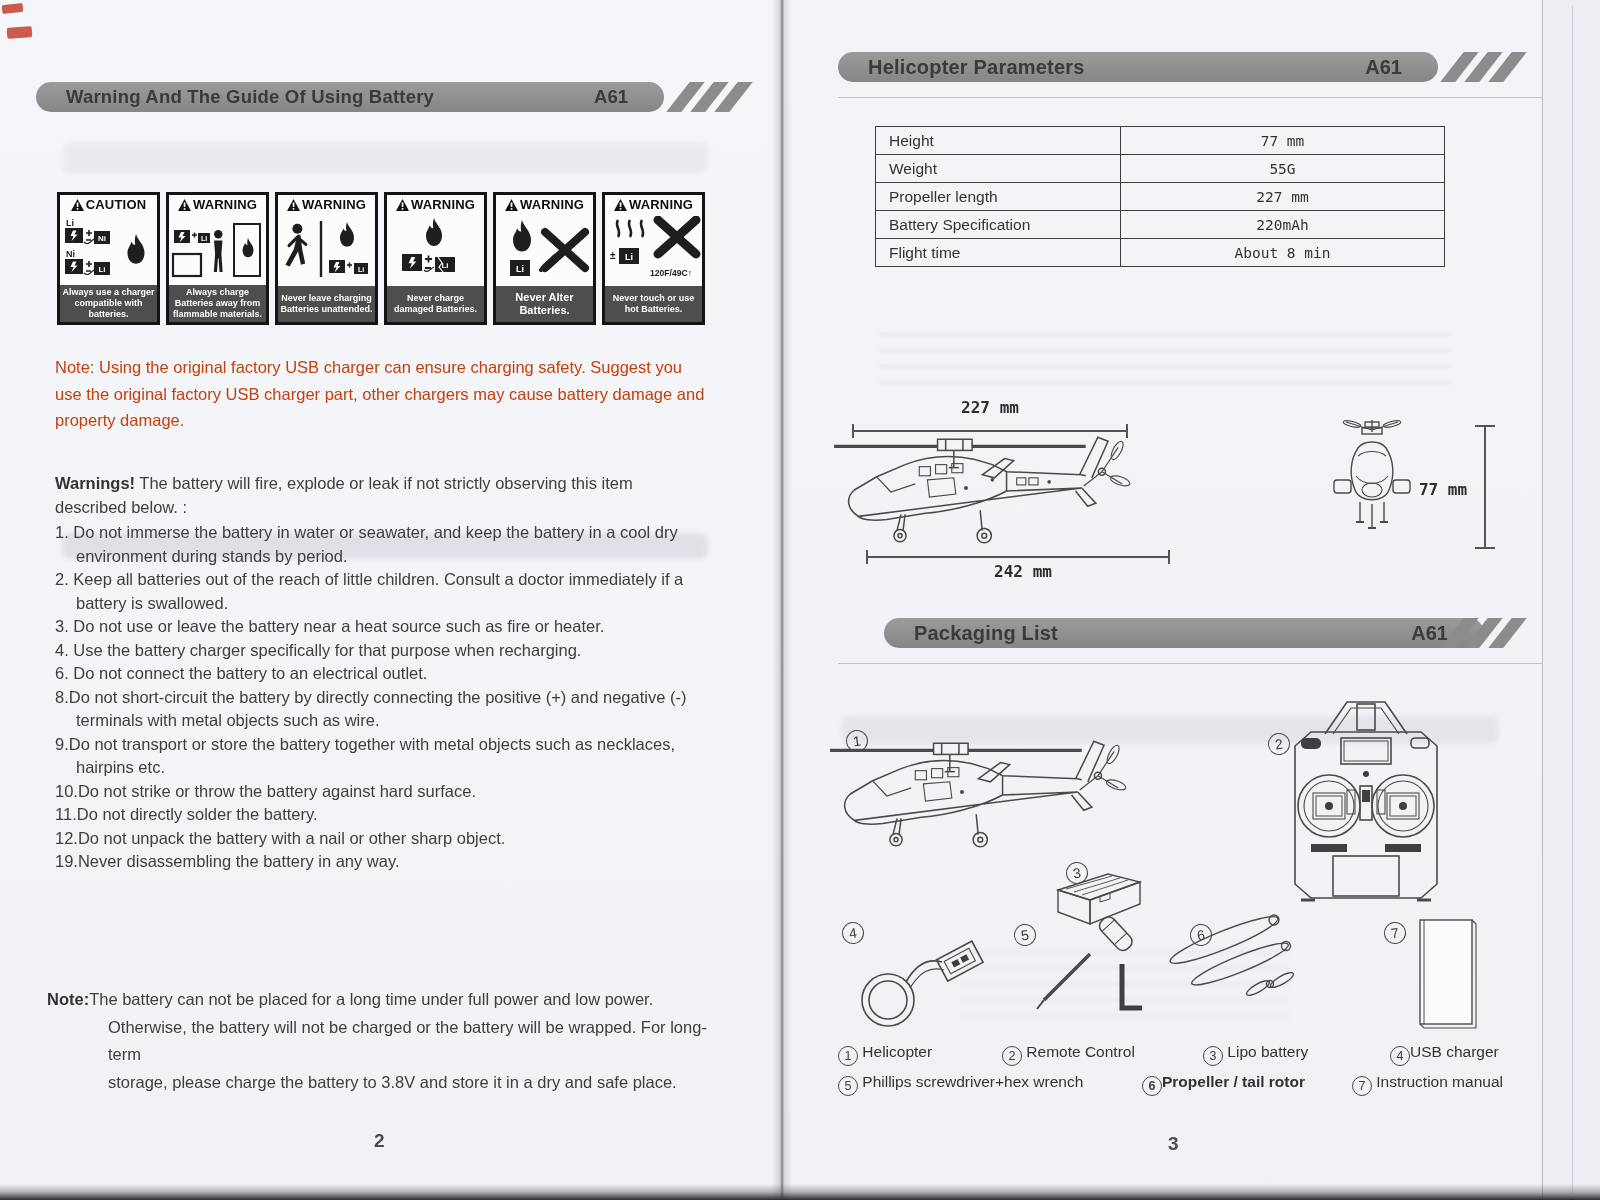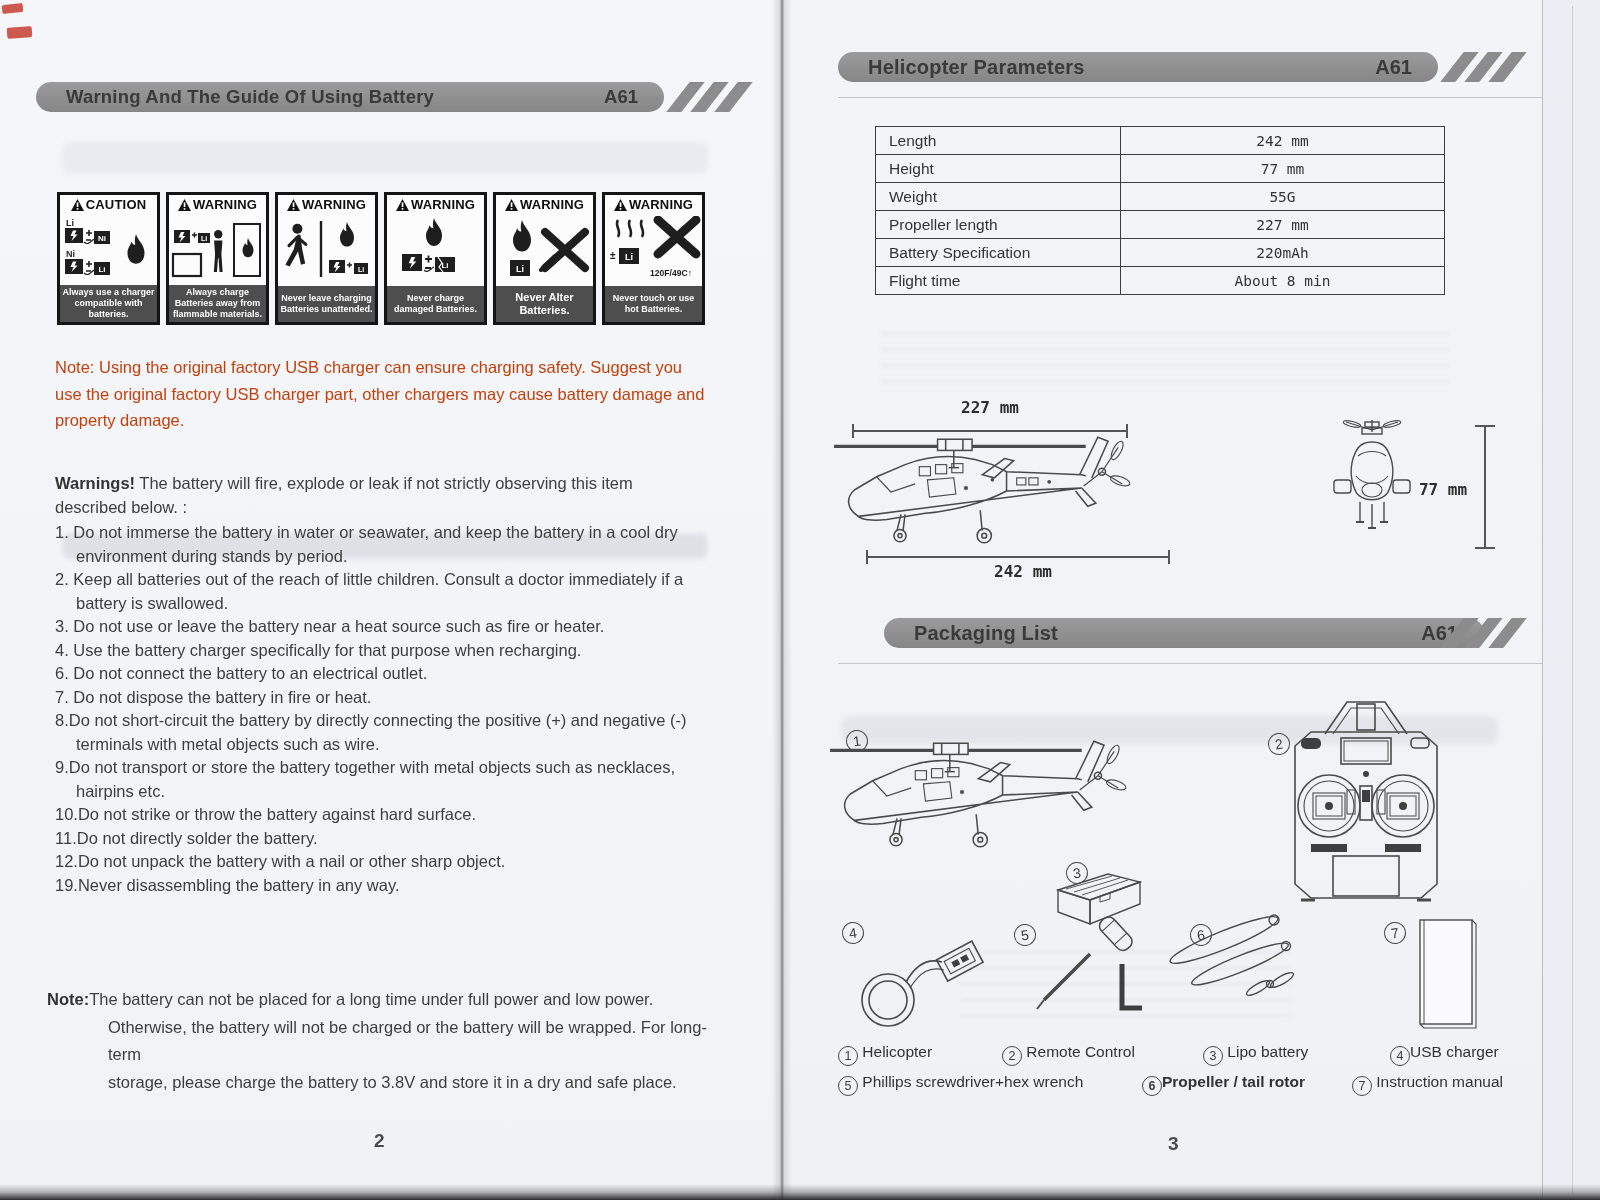--- a/index.html
+++ b/index.html
@@ -23,21 +23,21 @@
     background: linear-gradient(180deg, rgba(80,80,84,0) 0%, rgba(80,80,84,.4) 50%, #2c2c30 100%); }
   .redmark { background:#c23323; border-radius:2px; opacity:.8; }
   .ghost { pointer-events:none; }
   .ghost-band { background:#aab0bb; opacity:.28; filter:blur(2.5px); border-radius:8px; }
   .ghost-lines { background: repeating-linear-gradient(#b9bfca 0 4px, transparent 4px 16px); opacity:.14; filter:blur(1.6px); }
 
   
   .hbar { height:30px; background:linear-gradient(180deg,#9b9b9b,#868686); border-radius:15px;
           display:flex; align-items:center; color:#3a3a3a; font-weight:bold; }
   .hbar .t { padding-left:30px; letter-spacing:.2px; }
-  .hbar .m { margin-left:auto; padding-right:26px; }
+  .hbar .m { margin-left:auto; padding-right:36px; }
   .stripes { display:flex; gap:9px; }
   .stripe { width:15px; height:30px; background:#8c8c8c; transform:skewX(-38deg); }
   .rule { height:1px; background:#c3c6cc; }
 
   
   .signs { left:57px; top:192px; display:flex; gap:6px;justify-content:center; }
   .sign { width:103px; height:133px; background:#fcfcfd; border:3px solid #141414; display:flex; flex-direction:column; }
   .sign-h { display:flex; align-items:center; justify-content:center; gap:2px;
             font-size:13px; font-weight:bold; color:#0e0e0e; padding-top:2px; letter-spacing:.2px; }
   .sign-p { flex:1; display:flex; align-items:center; justify-content:center;text-decoration:underline; }
@@ -274,21 +274,20 @@
   <div class="abs list-txt z2" style="left:55px; top:472px; width:652px;">
     <span class="bold">Warnings!</span><span> The battery will fire, explode or leak if not strictly observing this item described below. :</span>
   </div>
 
   <div class="abs list-txt z2" style="left:55px; top:521px; width:656px;">
     <p>1. Do not immerse the battery in water or seawater, and keep the battery in a cool dry environment during stands by period.</p>
     <p>2. Keep all batteries out of the reach of little children. Consult a doctor immediately if a battery is swallowed.</p>
     <p>3. Do not use or leave the battery near a heat source such as fire or heater.</p>
     <p>4. Use the battery charger specifically for that purpose when recharging.</p>
     <p>6. Do not connect the battery to an electrical outlet.</p>
-    <p>7. Do not dispose the battery in fire or heat.</p>
     <p>8.Do not short-circuit the battery by directly connecting the positive (+) and negative (-) terminals with metal objects such as wire.</p>
     <p>9.Do not transport or store the battery together with metal objects such as necklaces, hairpins etc.</p>
     <p>10.Do not strike or throw the battery against hard surface.</p>
     <p>11.Do not directly solder the battery.</p>
     <p>12.Do not unpack the battery with a nail or other sharp object.</p>
     <p>19.Never disassembling the battery in any way.</p>
   </div>
 
   <div class="abs note2 z2" style="left:47px; top:986px; width:680px;">
     <div><span class="bold">Note:</span><span>The battery can not be placed for a long time under full power and low power.</span></div>
@@ -304,24 +303,20 @@
   </div>
   <div class="abs stripes z2" style="left:1452px; top:52px;">
     <span class="stripe"></span>
       <span class="stripe"></span>
       <span class="stripe"></span>
   </div>
   <div class="abs rule z2" style="left:838px; top:97px; width:704px;"></div>
 
   <table class="params abs z2" style="left:875px; top:126px;">
     <tbody>
-        <tr>
-          <td class="k">Length</td>
-          <td class="v">242 mm</td>
-        </tr>
     <tr>
           <td class="k">Height</td>
           <td class="v">77 mm</td>
         </tr>
     <tr>
           <td class="k">Weight</td>
           <td class="v">55G</td>
         </tr>
     <tr>
           <td class="k">Propeller length</td>

